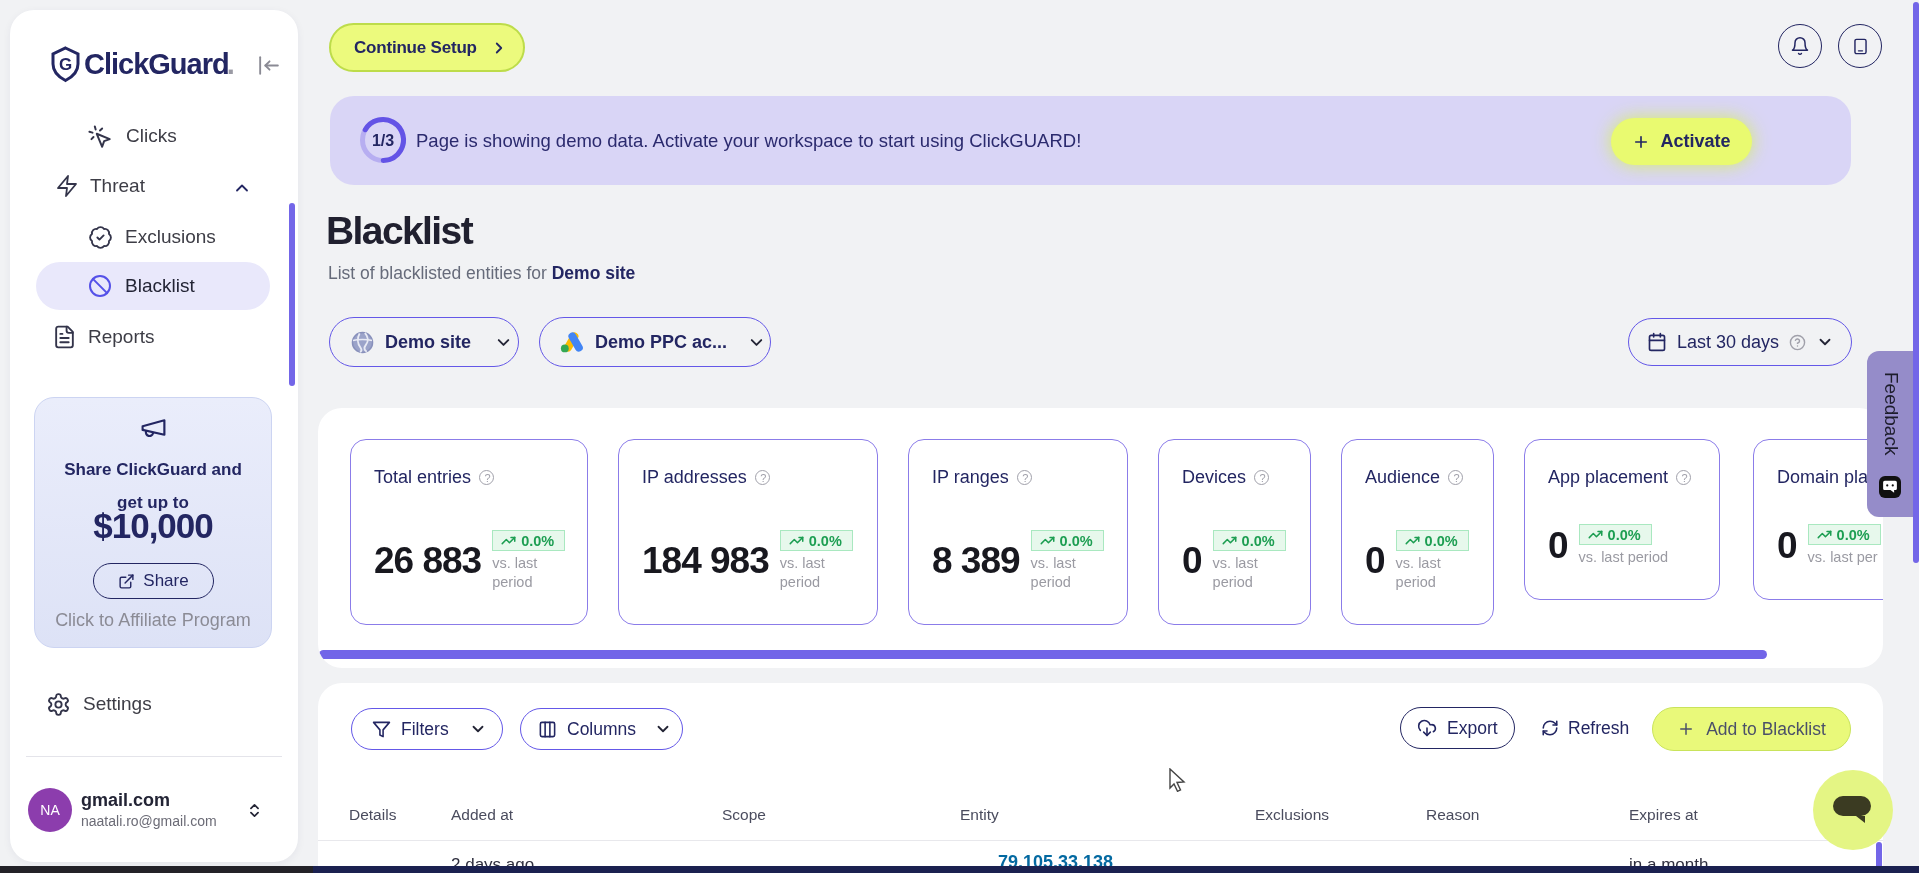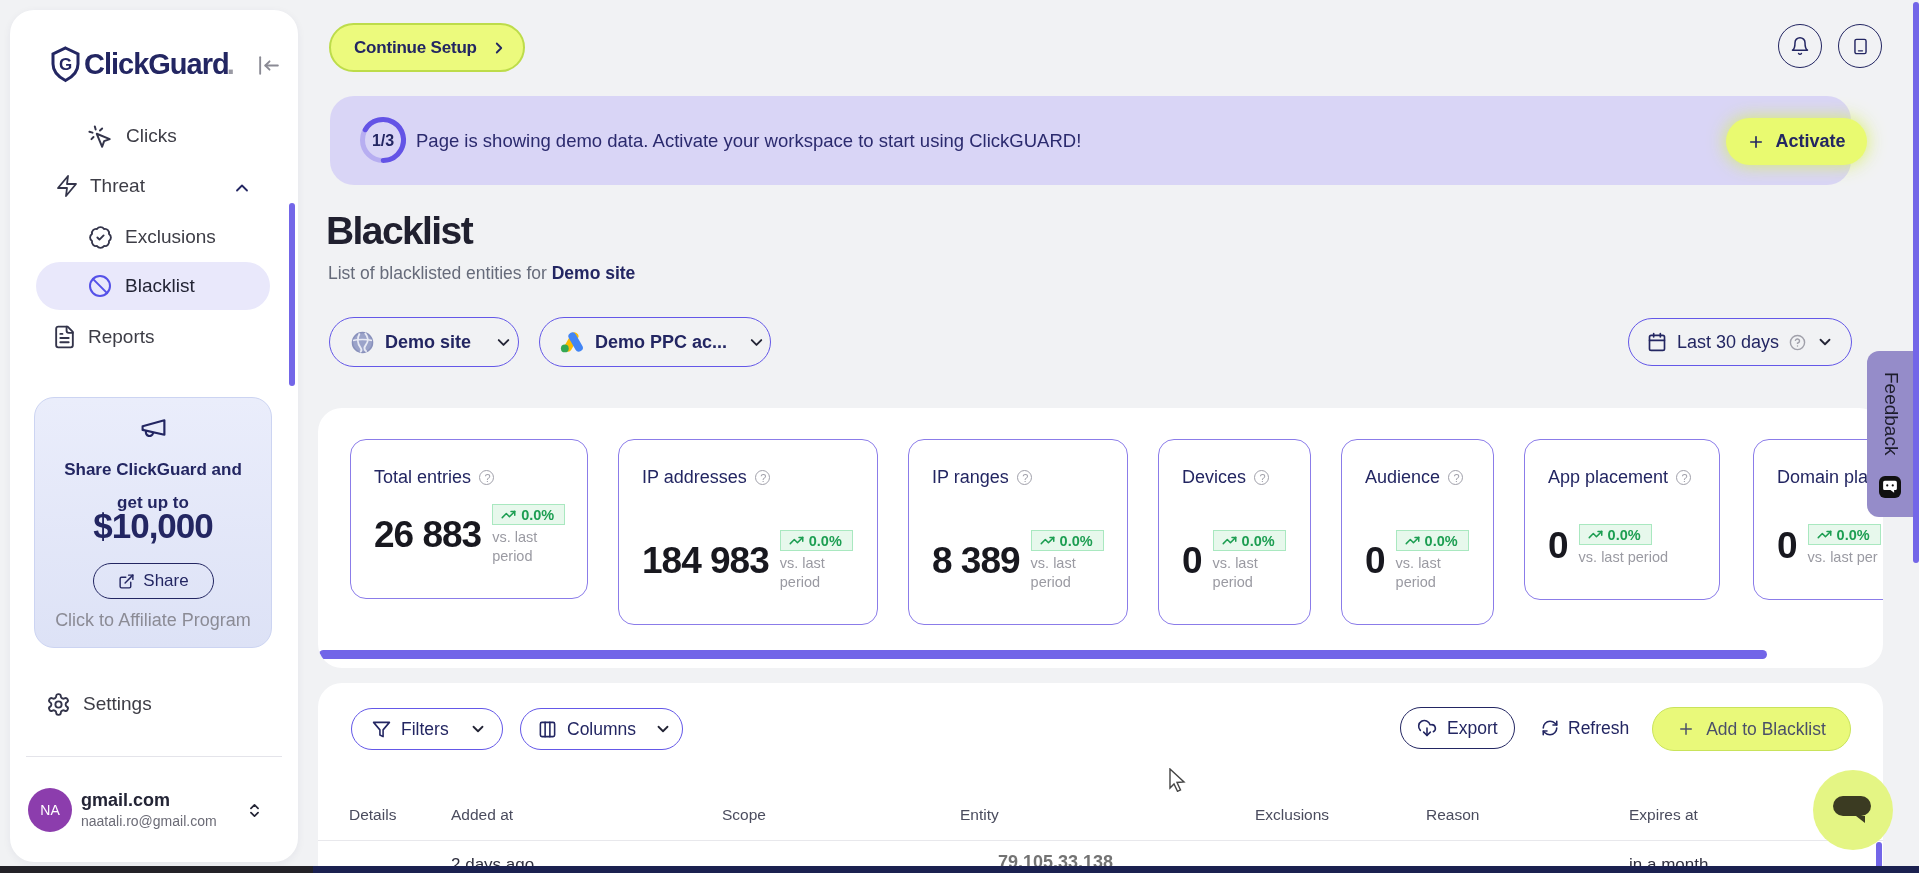--- a/index.html
+++ b/index.html
@@ -134,21 +134,21 @@
     </svg>
 </div>
 
 <div class="abs" style="left:330px; top:96px; width:1521px; height:89px; border-radius:24px; background:#d9d5f6;"></div>
 <svg class="abs" style="left:358px; top:115px;" width="50" height="50" viewBox="0 0 50 50">
   <circle cx="25" cy="25" r="20.5" fill="none" stroke="#b7aef1" stroke-width="5"></circle>
   <circle cx="25" cy="25" r="20.5" fill="none" stroke="#6353e6" stroke-width="5" stroke-linecap="round" stroke-dasharray="85 128.8" transform="rotate(-150 25 25)"></circle>
   <text x="25" y="31" font-size="16" font-weight="bold" fill="#232662" text-anchor="middle" font-family="Liberation Sans">1/3</text>
 </svg>
 <div class="abs" style="left:416px; top:130px; font-size:18.5px; color:#2b2a6e;">Page is showing demo data. Activate your workspace to start using ClickGUARD!</div>
-<div class="abs" style="left:1726px; top:118px; width:141px; height:47px; border-radius:24px; background:#e9fa70; box-shadow:0 0 18px rgba(214,238,90,.9); display:flex; align-items:center; justify-content:center; gap:10px; font-size:18px; font-weight:bold; color:#232662;">
+<div class="abs" style="left:1611px; top:118px; width:141px; height:47px; border-radius:24px; background:#e9fa70; box-shadow:0 0 18px rgba(214,238,90,.9); display:flex; align-items:center; justify-content:center; gap:10px; font-size:18px; font-weight:bold; color:#232662;">
   <svg width="18" height="18" viewBox="0 0 24 24" fill="none" stroke="#232662" stroke-width="2.2" stroke-linecap="round">
       <path d="M12 5v14"></path>
       <path d="M5 12h14"></path>
     </svg>
   Activate
 </div>
 
 <div class="abs" style="left:326px; top:209px; font-size:39px; font-weight:bold; color:#20202f; letter-spacing:-1.6px;">Blacklist</div>
 <div class="abs" style="left:328px; top:263px; font-size:17.5px; color:#666b7a;">List of blacklisted entities for <span style="font-weight:bold; color:#232662;">Demo site</span></div>
 
@@ -187,21 +187,21 @@
       <circle cx="12" cy="12" r="10"></circle>
       <path d="M9.09 9a3 3 0 0 1 5.83 1c0 2-3 3-3 3"></path>
       <path d="M12 17h.01"></path>
     </svg>
   <svg width="18" height="18" viewBox="0 0 24 24" fill="none" stroke="#232435" stroke-width="2.4" stroke-linecap="round" stroke-linejoin="round">
       <path d="m6 9 6 6 6-6"></path>
     </svg>
 </div>
 
 <div id="stats" class="abs" style="left:318px; top:408px; width:1565px; height:260px; background:#fff; border-radius:24px; overflow:hidden;">
-  <div class="card" style="left:32px; width:238px; height:160px;">
+  <div class="card" style="left:32px; width:238px; height:186px;">
     <div class="ctitle">Total entries <span class="qm"></span></div>
     <div class="crow">
         <span class="cnum">26 883</span>
       <span class="cright">
           <span class="gpill"><svg width="15" height="15" viewBox="0 0 24 24" fill="none" stroke="#1d9e52" stroke-width="2.4" stroke-linecap="round" stroke-linejoin="round">
               <path d="m22 7-8.5 8.5-5-5L2 17"></path>
               <path d="M16 7h6v6"></path>
             </svg>0.0%</span>
           <span class="cvs">vs. last<br>period</span>
         </span>
@@ -342,21 +342,21 @@
   <div class="hdr" style="left:31px;">Details</div>
   <div class="hdr" style="left:133px;">Added at</div>
   <div class="hdr" style="left:404px;">Scope</div>
   <div class="hdr" style="left:642px;">Entity</div>
   <div class="hdr" style="left:937px;">Exclusions</div>
   <div class="hdr" style="left:1108px;">Reason</div>
   <div class="hdr" style="left:1311px;">Expires at</div>
   <div class="abs" style="left:0; top:157px; width:1565px; height:1px; background:#e8e8ec;"></div>
 
   <div class="abs" style="left:133px; top:172px; font-size:17px; color:#2e2e3e;">2 days ago</div>
-  <div class="abs" style="left:680px; top:169px; font-size:18px; font-weight:bold; color:#737373;">79.105.33.138</div>
+  <div class="abs" style="left:680px; top:169px; font-size:18px; font-weight:bold; color:#0369a1;">79.105.33.138</div>
   <div class="abs" style="left:1311px; top:172px; font-size:17px; color:#2e2e3e;">in a month</div>
 
   <div class="abs" style="left:1558px; top:159px; width:6px; height:31px; background:#7366e8; border-radius:3px;"></div>
 </div>
 
 <div class="abs" style="left:1867px; top:351px; width:47px; height:166px; background:#958cc9; border-radius:12px 0 0 12px;"></div>
 <div class="abs" style="left:1858px; top:358px; width:44px; height:112px; writing-mode:vertical-rl; font-size:19px; color:#1d1d2c; text-align:center;">Feedback</div>
 <div class="abs" style="left:1879px; top:476px; width:22px; height:22px; background:#111; border-radius:6px;">
   <svg width="22" height="22" viewBox="0 0 24 24">
       <path d="M4.5 7c0-1 .8-1.8 1.8-1.8h11.4c1 0 1.8.8 1.8 1.8v6.6c0 1-.8 1.8-1.8 1.8h-1.2v3l-4-3H6.3c-1 0-1.8-.8-1.8-1.8z" fill="#fff"></path>

